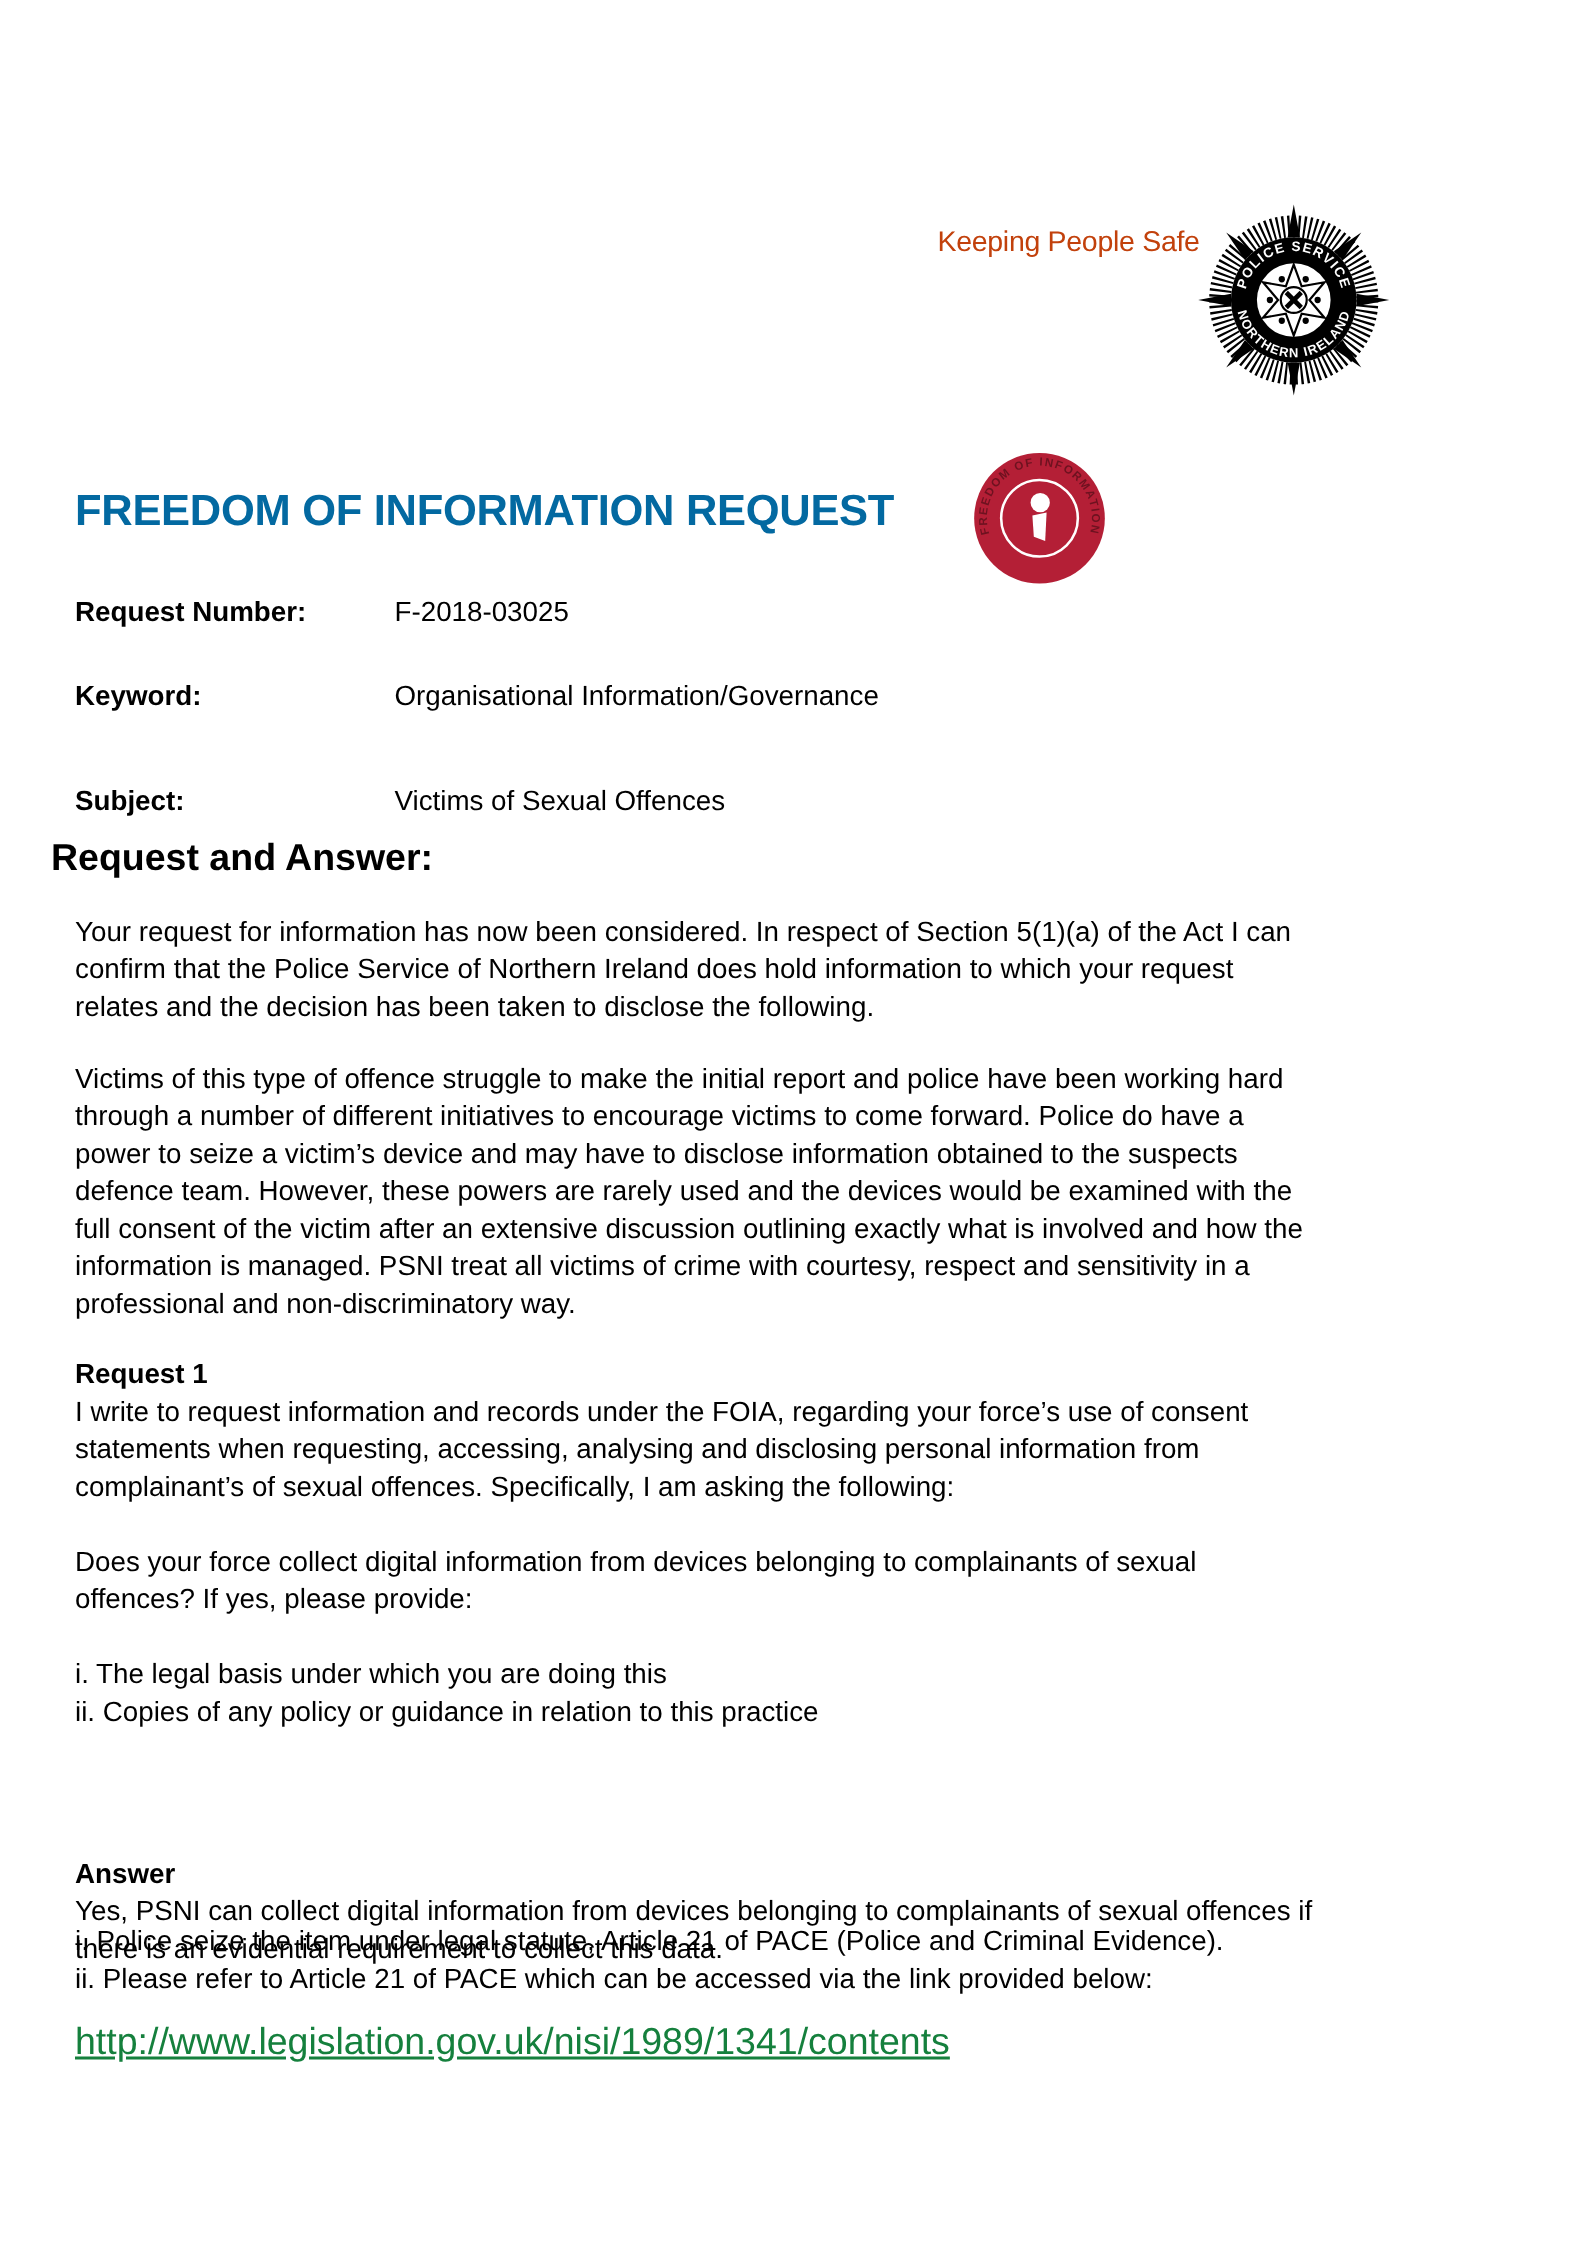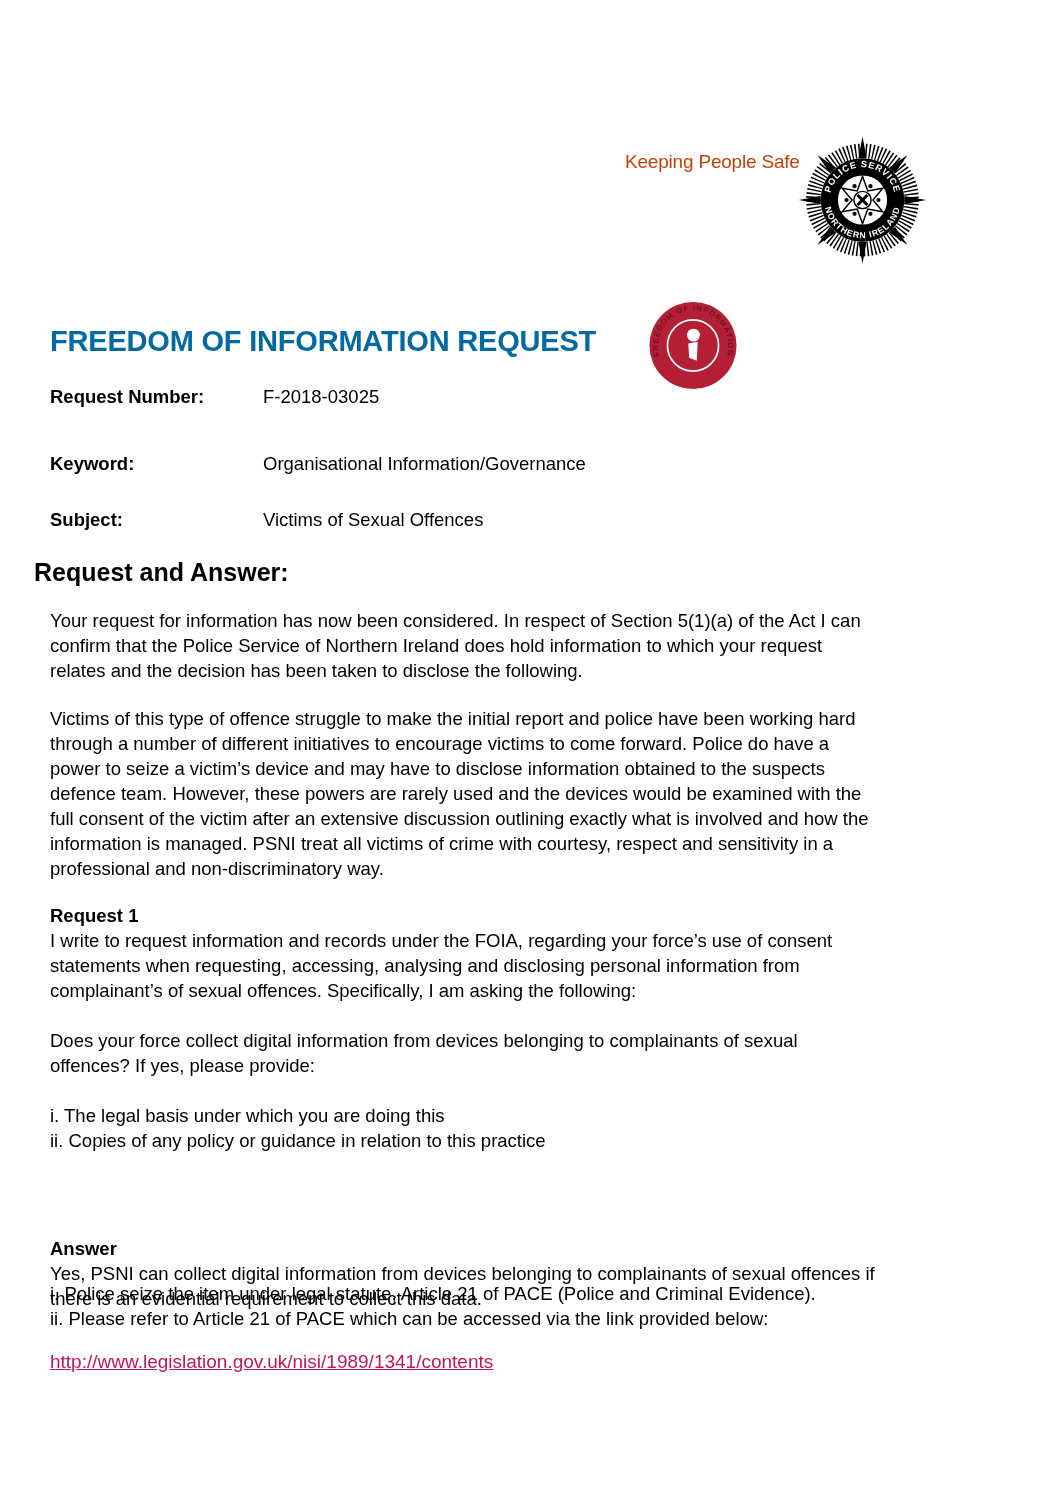--- a/index.html
+++ b/index.html
@@ -10,21 +10,21 @@
   .badge{left:797px;top:127px;}
   .title{left:50px;top:325px;margin:0;font-size:29px;font-weight:bold;letter-spacing:-0.2px;color:#0369a1;}
   .seal{left:646px;top:301px;}
   .meta-row{left:50px;font-size:18.5px;line-height:25px;width:960px;}
   .meta-label{display:inline-block;width:213px;font-weight:bold;}
   .meta-value{font-weight:normal;}
   .sec-heading{left:34px;font-size:25px;line-height:25px;font-weight:bold;}
   .body-text{left:50px;font-size:18.5px;line-height:25px;white-space:pre-line;width:1002px;}
   .h-inline{font-weight:bold;}
   .u{}
-  .doc-link{left:50px;font-size:19px;line-height:25px;color:#be185d;text-decoration:underline;cursor:pointer;}
+  .doc-link{left:50px;font-size:25px;line-height:25px;color:#15803d;text-decoration:underline;cursor:pointer;}
 </style>
 </head>
 <body>
 
 <div class="page">
 
   <div class="abs tagline">Keeping People Safe</div>
 
   <svg class="abs badge" width="131" height="146" viewBox="-72 -72 144 144">
 
@@ -80,27 +80,27 @@
     </defs>
     <text font-size="8.2" font-weight="bold" letter-spacing="1.1" fill="#6e1220">
       <textPath href="#foi-arc" startOffset="50%" text-anchor="middle">FREEDOM OF INFORMATION</textPath>
     </text>
     <g fill="#fff">
       <circle cx="0.5" cy="-11" r="6.8"></circle>
       <polygon points="-5,-2 5,-4 4,16 -4,13"></polygon>
     </g>
   </svg>
 
-  <div class="abs meta-row" style="top:384px">
+  <div class="abs meta-row" style="top:395px">
     <span class="meta-label">Request Number:</span><span class="meta-value">F-2018-03025</span>
   </div>
   <div class="abs meta-row" style="top:451px">
     <span class="meta-label">Keyword:</span><span class="meta-value">Organisational Information/Governance</span>
   </div>
-  <div class="abs meta-row" style="top:507px">
+  <div class="abs meta-row" style="top:521px">
     <span class="meta-label">Subject:</span><span class="meta-value">Victims of Sexual Offences</span>
   </div>
 
   <div class="abs sec-heading" style="top:560px">Request and Answer:</div>
 
   <div class="abs body-text" style="top:608px">Your request for information has now been considered. In respect of Section 5(1)(a) of the Act I can
 confirm that the Police Service of Northern Ireland does hold information to which your request
 relates and the decision has been taken to disclose the following.</div>
 
   <div class="abs body-text" style="top:706px"><span>Victims of this type of offence struggle to make the initial report and police have been working hard

